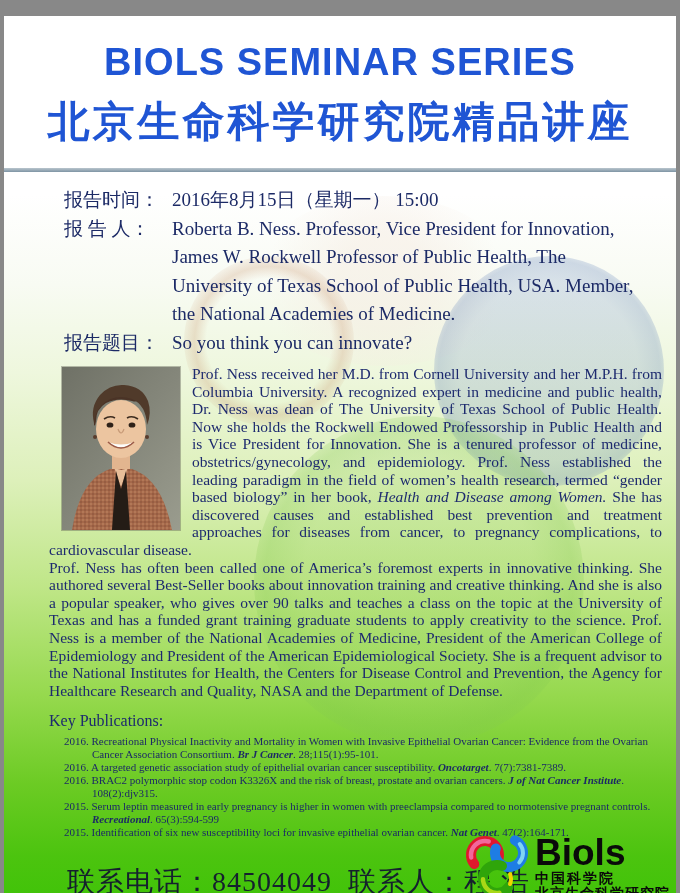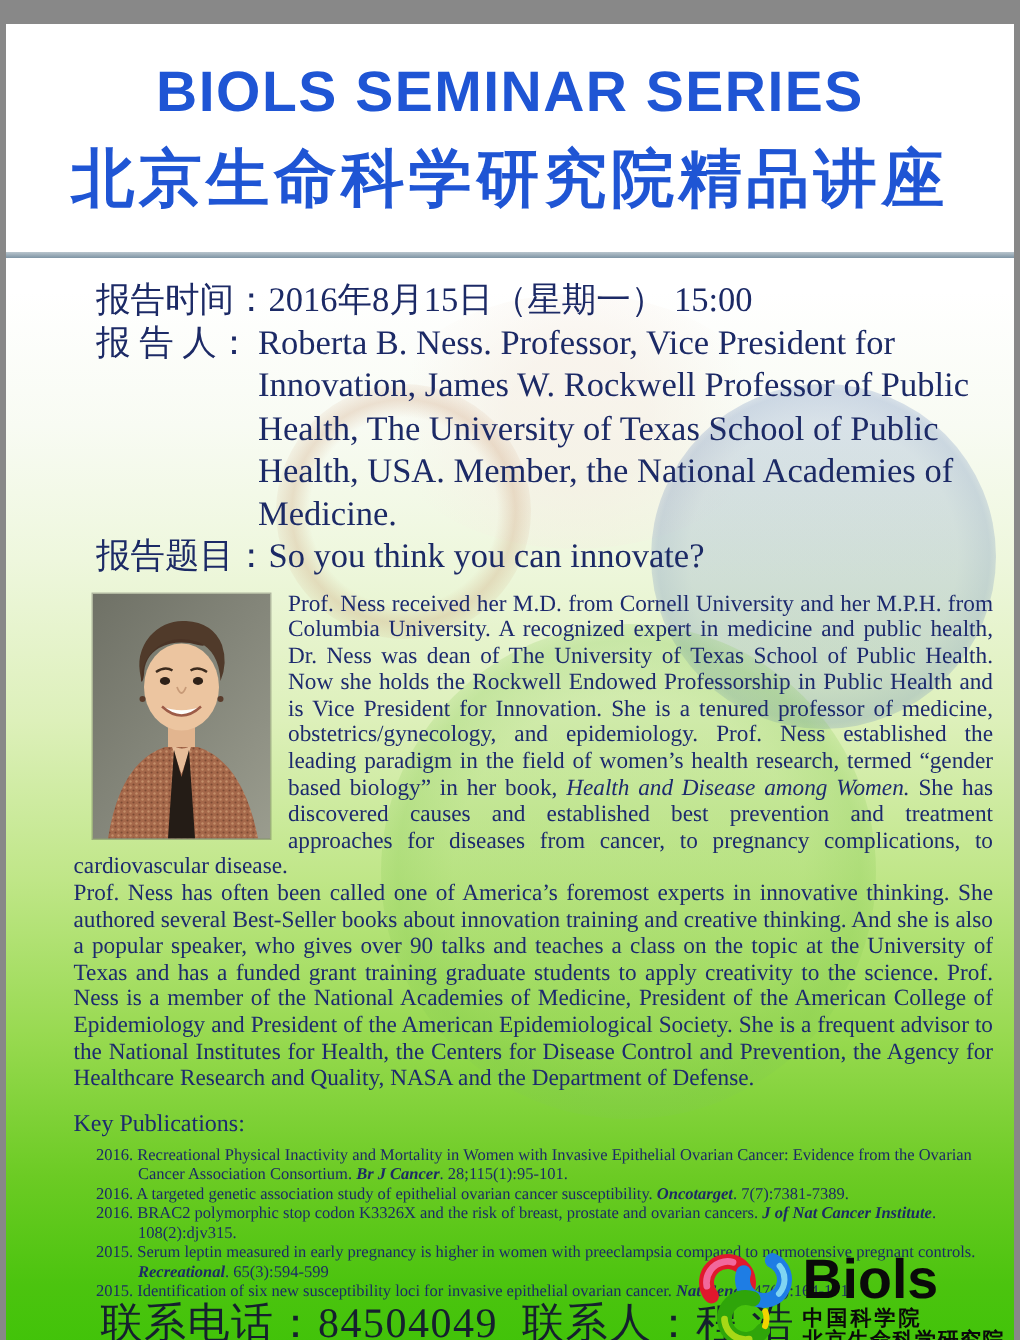--- a/index.html
+++ b/index.html
@@ -29,31 +29,31 @@
   .content{position:relative;z-index:1;}
 
   .title-en{
     margin:0;padding-top:24px;text-align:center;
     font-family:"Liberation Sans","DejaVu Sans",sans-serif;
     font-size:38px;font-weight:700;letter-spacing:1px;
     color:#1f55d4;line-height:44px;
   }
   .title-cn{
     margin:0;margin-top:14px;text-align:center;
-    font-family:Liberation Mono, monospace;
+    font-family:Liberation Serif, serif;
     font-size:42px;font-weight:700;letter-spacing:3px;
     color:#1f55d4;line-height:48px;
   }
   .divider{
     margin-top:22px;height:4px;width:100%;
     background:linear-gradient(180deg,#b9c5cd,#7e94a4);
   }
   .info{
     margin-top:14px;padding:0 30px 0 60px;
-    color:#1c2a66;font-size:23px;line-height:28.5px;
+    color:#1c2a66;font-size:19px;line-height:28.5px;
   }
   .info-row{display:flex;}
   .info-label{flex:0 0 108px;white-space:nowrap;}
   .info-value{flex:1;}
   .welcome{
     margin-top:2px;text-align:center;
     color:#e62a19;font-size:31px;font-weight:700;
     letter-spacing:6px;line-height:42px;white-space:nowrap;
   }
   .bio{

